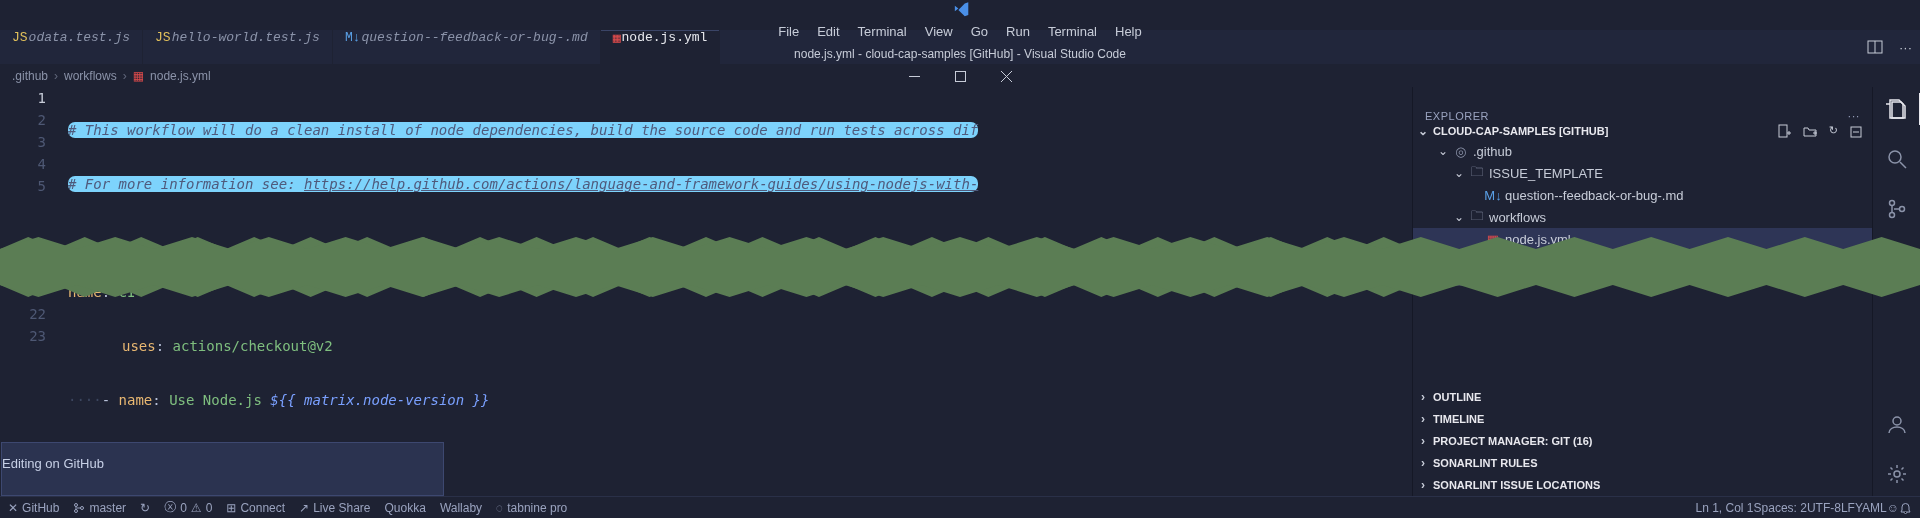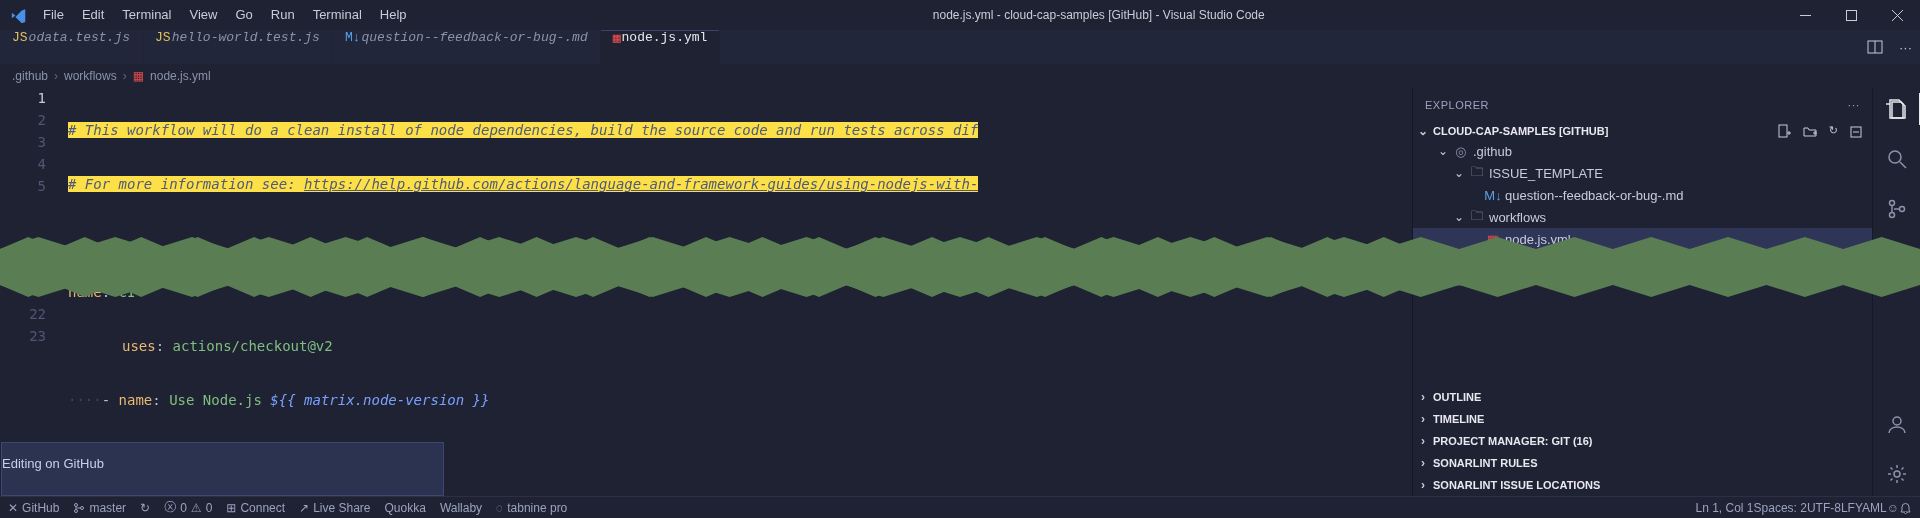--- a/index.html
+++ b/index.html
@@ -13,20 +13,21 @@
     overflow:hidden;
     position:relative;
   }
   
   .titlebar {
     display:flex;
     align-items:center;
     height:30px;
     background:#1e2233;
     color:#c7ccd8;
+    flex-direction:column;
   }
   .titlebar .logo {
     width:34px;
     display:flex;
     justify-content:center;
     align-items:center;
   }
   .menu {
     display:flex;
   }
@@ -132,21 +133,22 @@
   }
   .gutter div { height:22px; line-height:22px; }
   .gutter .active-ln { color:#c7ccd8; }
   .code {
     flex:1;
     white-space:pre;
     color:#c7ccd8;
   }
   .code div { height:22px; line-height:22px; }
   .sel {
-    background:#fde047;
+    background:#7dd3fc;
+    border-radius:7px;
   }
   .comment { color:#4f5a7c; font-style:italic; }
   .link { text-decoration:underline; }
   .key { color:#e9b872; }
   .string { color:#7fbf7f; }
   .var { color:#7aa0ff; font-style:italic; }
   .punct { color:#b7c0d8; }
   .ws {color:#3c465f;}
 
   
@@ -184,21 +186,21 @@
   .sidebar {
     width:460px;
     background:#1e2233;
     border-left:1px solid #151826;
     display:flex;
     flex-direction:column;
   }
   .sidebar-header {
     height:35px;
     display:flex;
-    align-items:center;
+    align-items:flex-end;
     padding:0 12px;
     color:#9aa3bf;
     font-size:11px;
     letter-spacing:.5px;
     justify-content:space-between;
   }
   .sidebar-root {
     display:flex;
     align-items:center;
     padding:2px 8px 2px 4px;

